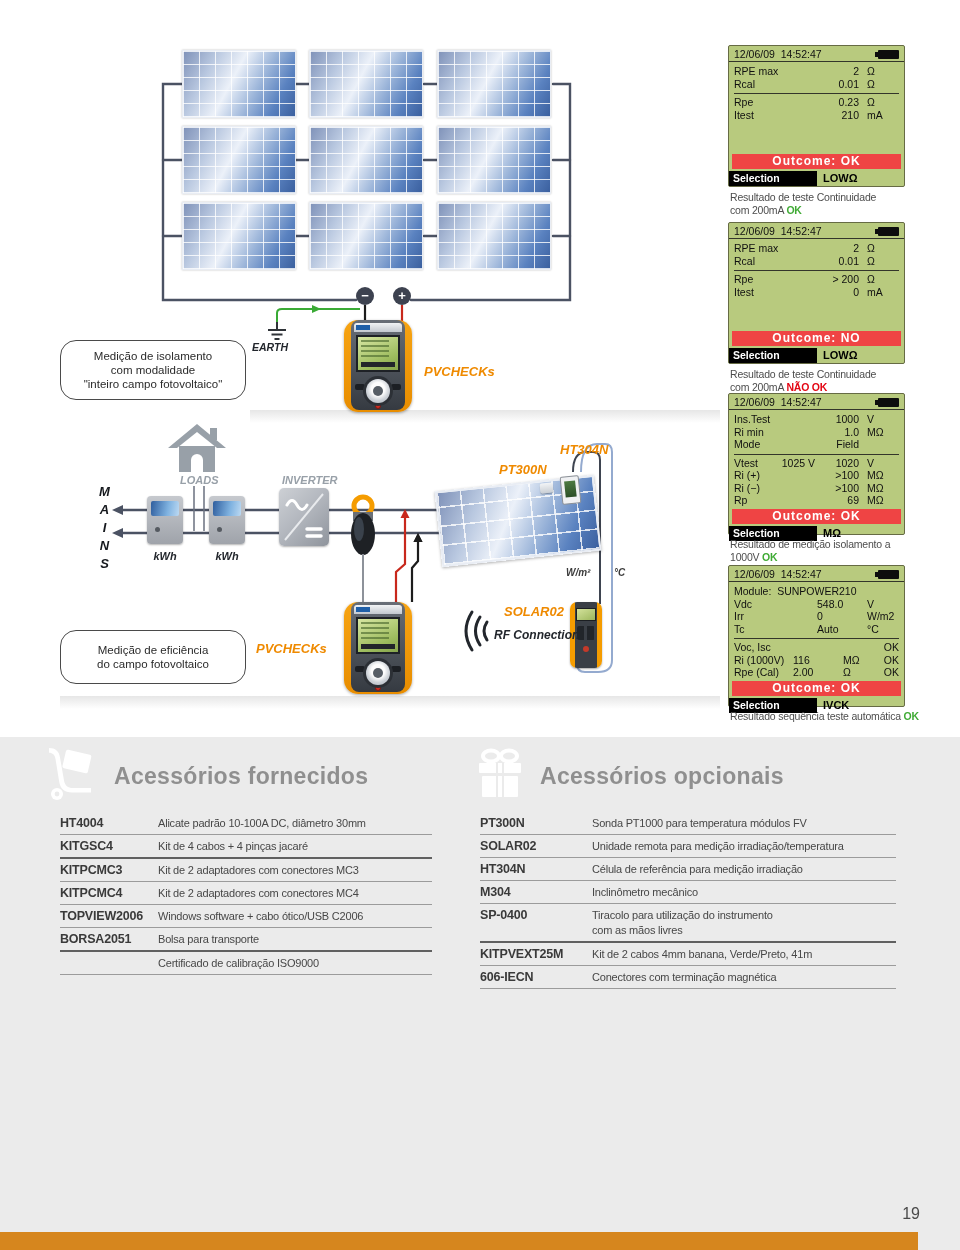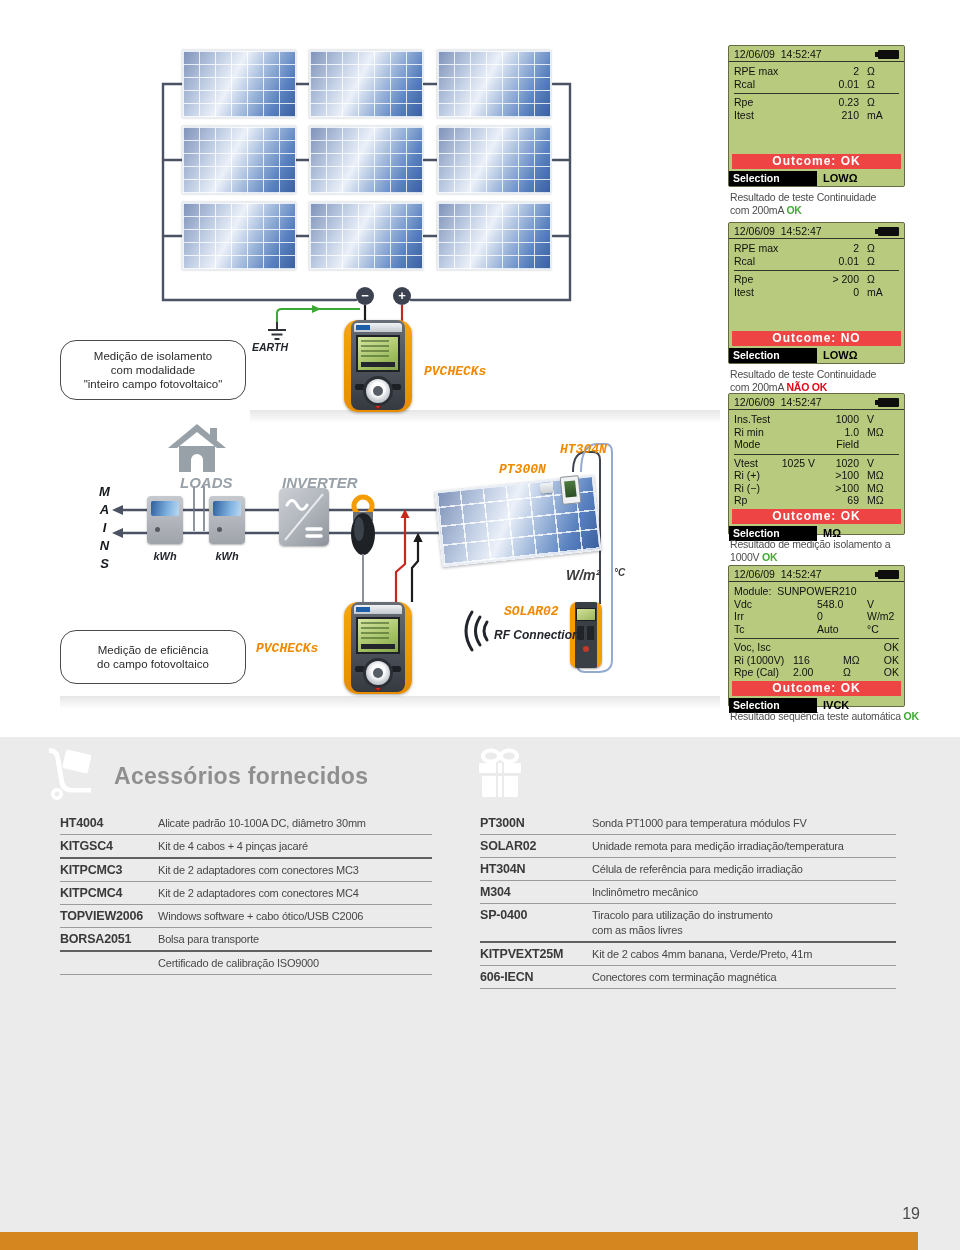--- a/index.html
+++ b/index.html
@@ -34,22 +34,22 @@
       linear-gradient(118deg,#7e91b8 0%,#b9c8e0 24%,#ecf1f9 44%,#9db6da 64%,#5a82c0 82%,#3a5f9e 100%);
     box-shadow:0 1px 3px rgba(0,0,0,.3); }
 
   .term { position:absolute; width:18px; height:18px; border-radius:50%; background:#3d4250;
     color:#fff; font-weight:bold; font-size:13px; line-height:17px; text-align:center; }
 
   .callout { position:absolute; border:1.5px solid #4a4a4a; border-radius:16px; background:#fff;
     display:flex; align-items:center; justify-content:center; text-align:center;
     font-size:11.5px; line-height:14px; color:#2b2b2b; white-space:pre-line; padding:4px 6px; }
 
-  .olabel { position:absolute; font-style:italic; font-weight:bold; color:#ef8a00; font-size:13px;font-family:Liberation Mono, monospace; }
-  .glabel { position:absolute; font-style:italic; font-weight:bold; color:#98a0a8; font-size:15px; }
+  .olabel { position:absolute; font-style:italic; font-weight:bold; color:#ef8a00; font-size:13px; }
+  .glabel { position:absolute; font-style:italic; font-weight:bold; color:#98a0a8; font-size:11px; }
   .dlabel { position:absolute; font-style:italic; font-weight:bold; color:#22262c; font-size:11px; }
   #mains-label { position:absolute; left:97px; top:484px; writing-mode:vertical-rl; text-orientation:upright;
     font-weight:bold; font-style:italic; font-size:13px; letter-spacing:3px; color:#15181d; }
 
   .floor { position:absolute; height:13px; background:linear-gradient(180deg,#dedede,rgba(255,255,255,0)); opacity:.75; }
 
   
   #house { position:absolute; left:168px; top:424px; width:58px; height:50px; }
   
   .kwh-meter { position:absolute; width:36px; height:48px; background:linear-gradient(#c6c9ce,#9fa3aa);
@@ -255,21 +255,21 @@
     </div>
     <div class="glabel" style="left:282px; top:474px;">INVERTER</div>
 
     <div id="big-panel"></div>
     <div id="ht304n-cell">
         <div class="cell"></div>
       </div>
     <div id="pt300n-probe"></div>
     <div class="olabel" style="left:499px; top:462px;">PT300N</div>
     <div class="olabel" style="left:560px; top:442px;">HT304N</div>
-    <div class="dlabel" style="left:566px; top:567px; font-size:14px; color:#3c3c3c;">W/m²</div>
+    <div class="dlabel" style="left:566px; top:567px; font-size:10px; color:#3c3c3c;">W/m²</div>
     <div class="dlabel" style="left:614px; top:567px; font-size:10px; color:#3c3c3c;">°C</div>
 
     <div id="solar02-device">
       <div class="scr"></div>
       <div class="keys"></div>
       <div class="red"></div>
     </div>
     <div class="olabel" style="left:504px; top:604px;">SOLAR02</div>
     <div class="dlabel" style="left:494px; top:628px; font-size:12px;">RF Connection</div>
 
@@ -503,20 +503,21 @@
           <g fill="#fff">
             <ellipse cx="17" cy="9" rx="8" ry="5.5" fill="none" stroke="#fff" stroke-width="4"></ellipse>
             <ellipse cx="35" cy="9" rx="8" ry="5.5" fill="none" stroke="#fff" stroke-width="4"></ellipse>
             <rect x="5" y="16" width="42" height="10" rx="1"></rect>
             <rect x="8" y="29" width="36" height="21" rx="1"></rect>
           </g>
           <rect x="22" y="16" width="2" height="34" fill="#ebebeb"></rect>
           <rect x="28" y="16" width="2" height="34" fill="#ebebeb"></rect>
         </svg>
       </span>
+      <span class="acc-title">Acessórios opcionais</span>
     </div>
 
     <div class="acc-table" id="supplied-table" style="left:60px; top:75px; width:372px;">
         <div class="acc-row">
           <span class="acc-code">HT4004</span>
           <span class="acc-desc">Alicate padrão 10-100A DC, diâmetro 30mm</span>
         </div>
         <div class="acc-row thick">
           <span class="acc-code">KITGSC4</span>
           <span class="acc-desc">Kit de 4 cabos + 4 pinças jacaré</span>

